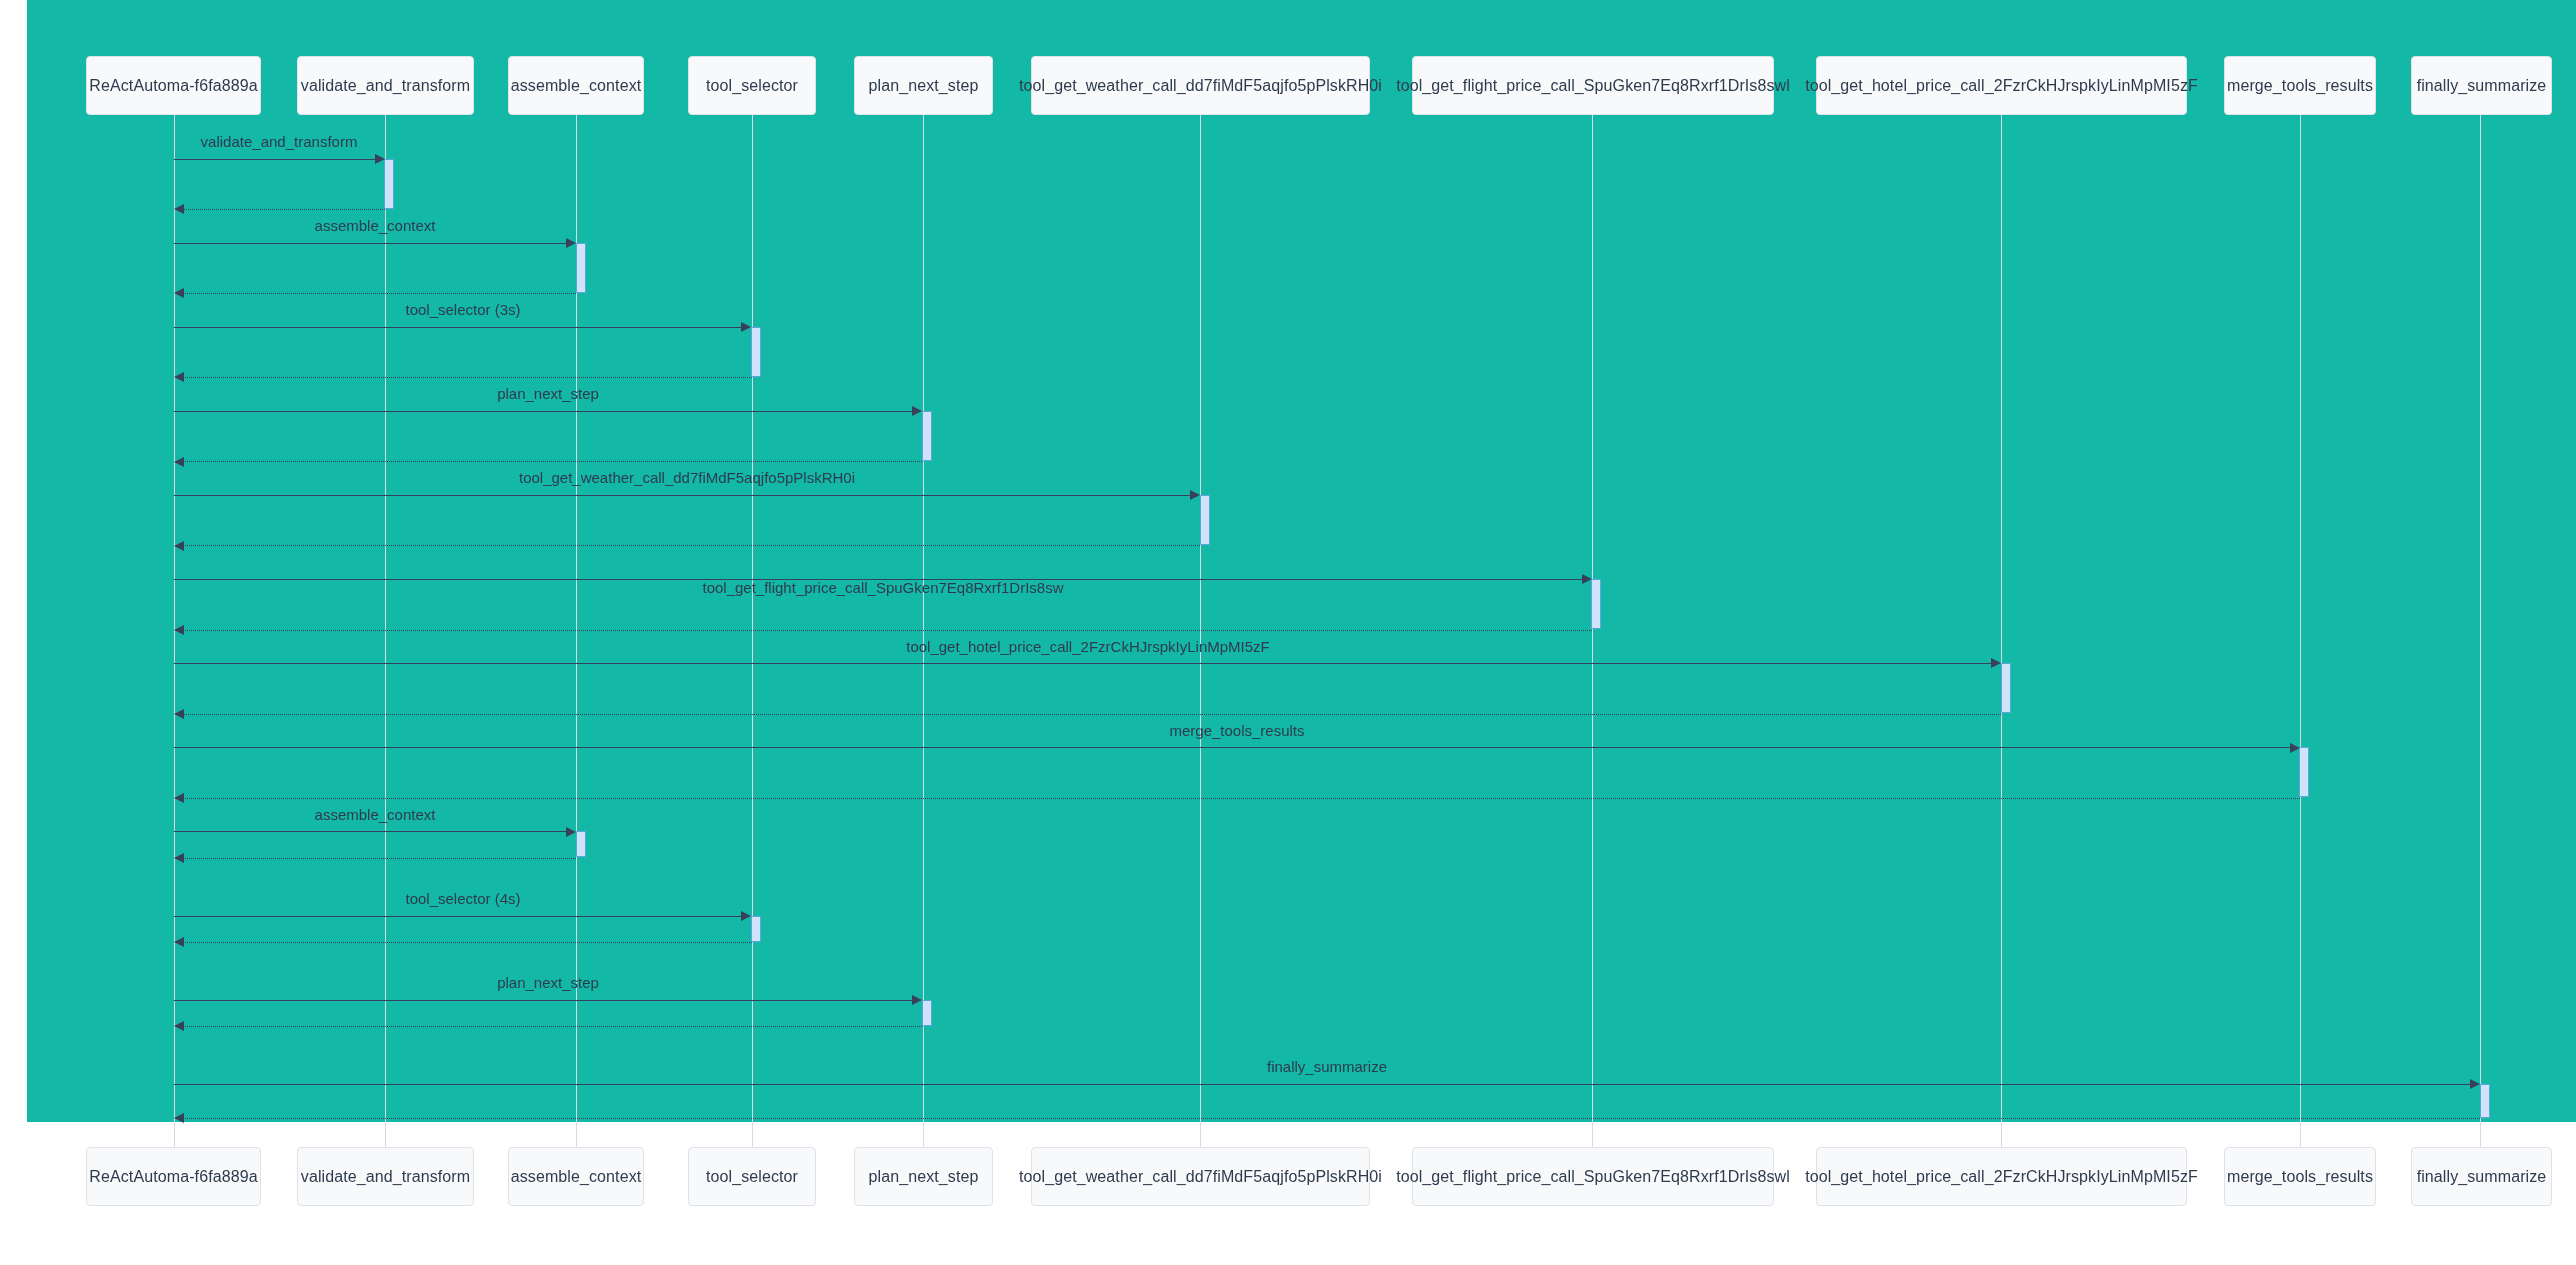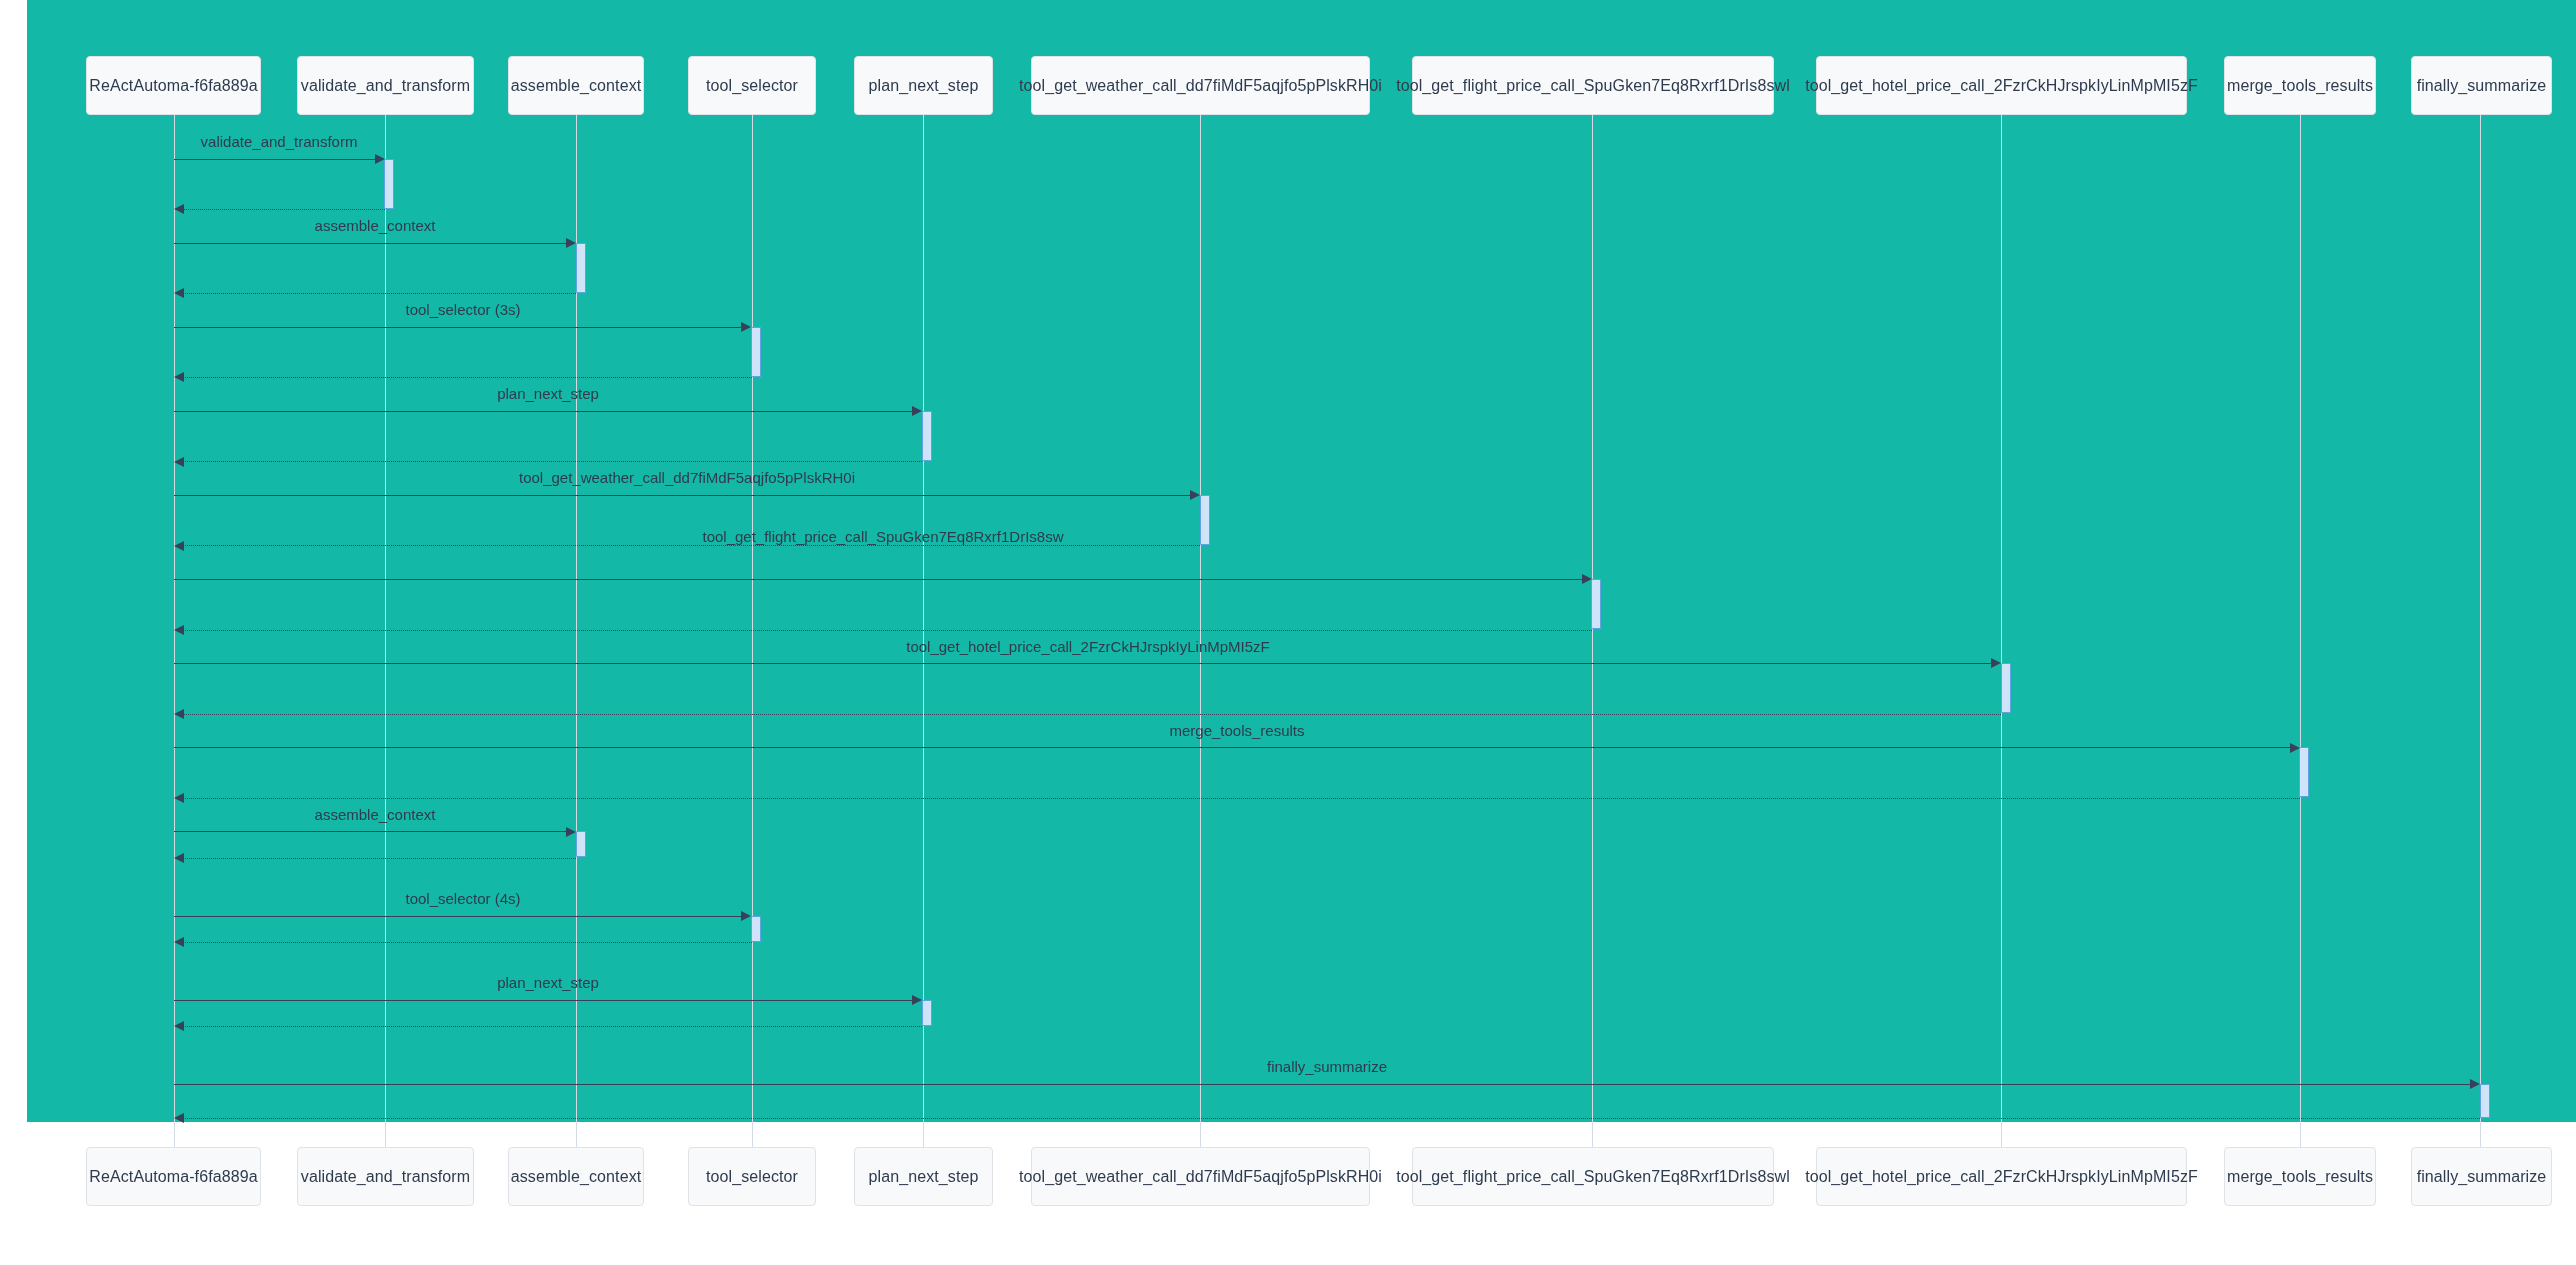--- a/index.html
+++ b/index.html
@@ -191,21 +191,21 @@
     <div class="msg-label" style="left: 521px; top: 385px;">plan_next_step</div>
     <div class="msg-line" style="left: 147px; top: 495px; width: 1017px;"></div>
     <div class="arrow-head right" style="left: 1163px; top: 490px;"></div>
     <div class="msg-line dotted" style="left: 156px; top: 545px; width: 1017px;"></div>
     <div class="arrow-head left" style="left: 147px; top: 541px;"></div>
     <div class="msg-label" style="left: 660px; top: 469px;">tool_get_weather_call_dd7fiMdF5aqjfo5pPlskRH0i</div>
     <div class="msg-line" style="left: 147px; top: 579px; width: 1409px;"></div>
     <div class="arrow-head right" style="left: 1555px; top: 574px;"></div>
     <div class="msg-line dotted" style="left: 156px; top: 630px; width: 1409px;"></div>
     <div class="arrow-head left" style="left: 147px; top: 625px;"></div>
-    <div class="msg-label" style="left: 856px; top: 528px;">tool_get_flight_price_call_SpuGken7Eq8Rxrf1DrIs8sw</div>
+    <div class="msg-label" style="left: 856px; top: 579px;">tool_get_flight_price_call_SpuGken7Eq8Rxrf1DrIs8sw</div>
     <div class="msg-line" style="left: 147px; top: 663px; width: 1818px;"></div>
     <div class="arrow-head right" style="left: 1964px; top: 658px;"></div>
     <div class="msg-line dotted" style="left: 156px; top: 714px; width: 1818px;"></div>
     <div class="arrow-head left" style="left: 147px; top: 709px;"></div>
     <div class="msg-label" style="left: 1061px; top: 638px;">tool_get_hotel_price_call_2FzrCkHJrspkIyLinMpMI5zF</div>
     <div class="msg-line" style="left: 147px; top: 747px; width: 2117px;"></div>
     <div class="arrow-head right" style="left: 2263px; top: 743px;"></div>
     <div class="msg-line dotted" style="left: 156px; top: 798px; width: 2117px;"></div>
     <div class="arrow-head left" style="left: 147px; top: 793px;"></div>
     <div class="msg-label" style="left: 1210px; top: 722px;">merge_tools_results</div>

